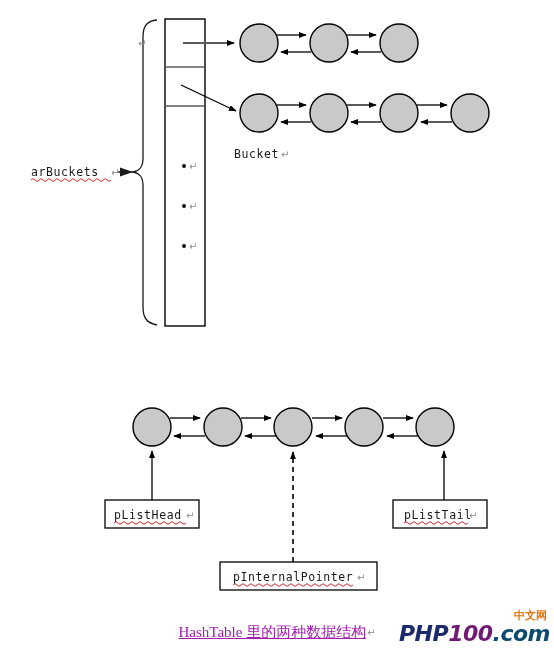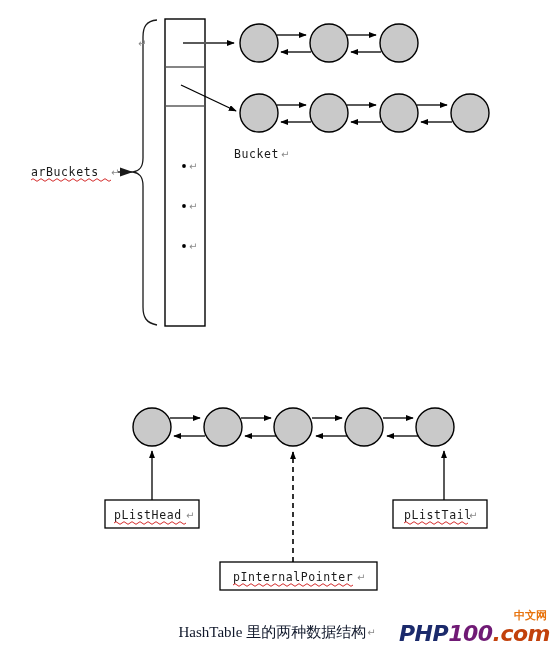--- a/index.html
+++ b/index.html
@@ -96,22 +96,23 @@
     top: 612px;
     width: 554px;
     height: 41px;
     display: flex;
     align-items: center;
     justify-content: center;
   }
   .caption-text {
     font-family: "Liberation Serif", "DejaVu Serif", serif;
     font-size: 15px;
-    color: #0f172a;
+    color: #a21caf;
     white-space: nowrap;
+    text-decoration: underline;
   }
   .caption-pilcrow {
     font-family: "DejaVu Sans", sans-serif;
     font-size: 10px;
     color: #8a8a8a;
     margin-left: 1px;
     vertical-align: 1px;
   }
   .watermark {
     position: absolute;
@@ -138,21 +139,21 @@
     font-family: "DejaVu Sans", "Liberation Sans", sans-serif;
     font-size: 22px;
     font-weight: bold;
     font-style: italic;
     letter-spacing: -0.5px;
     line-height: 24px;
     white-space: nowrap;
   }
   .wm-php { color: #1b2a6b; }
   .wm-100 { color: #701a75; }
-  .wm-com { color: #c2410c; }
+  .wm-com { color: #0c4a6e; }
 </style>
 </head>
 <body>
 
 <div id="diagram-root">
 
   <svg class="canvas" viewBox="0 0 554 653">
     <defs>
       <marker id="ah" markerWidth="8" markerHeight="8" refX="7.2" refY="3" orient="auto" markerUnits="userSpaceOnUse">
         <path d="M0,0 L8,3 L0,6 z" class="arr-head"></path>

